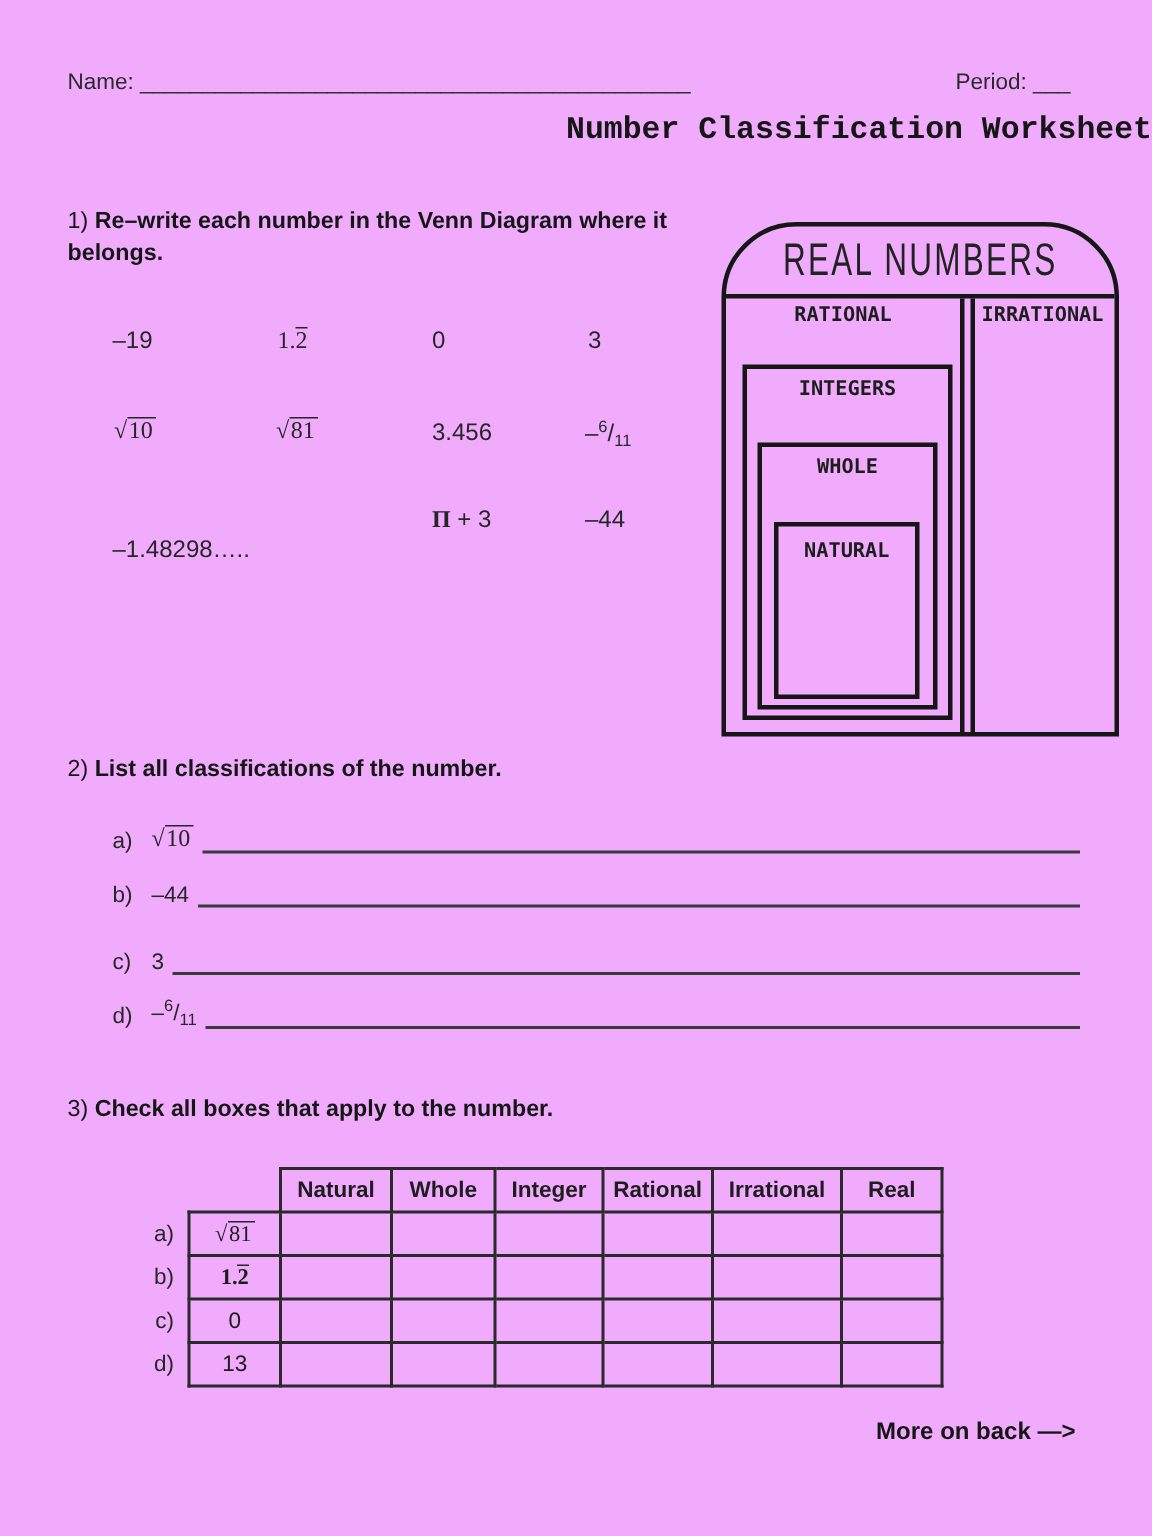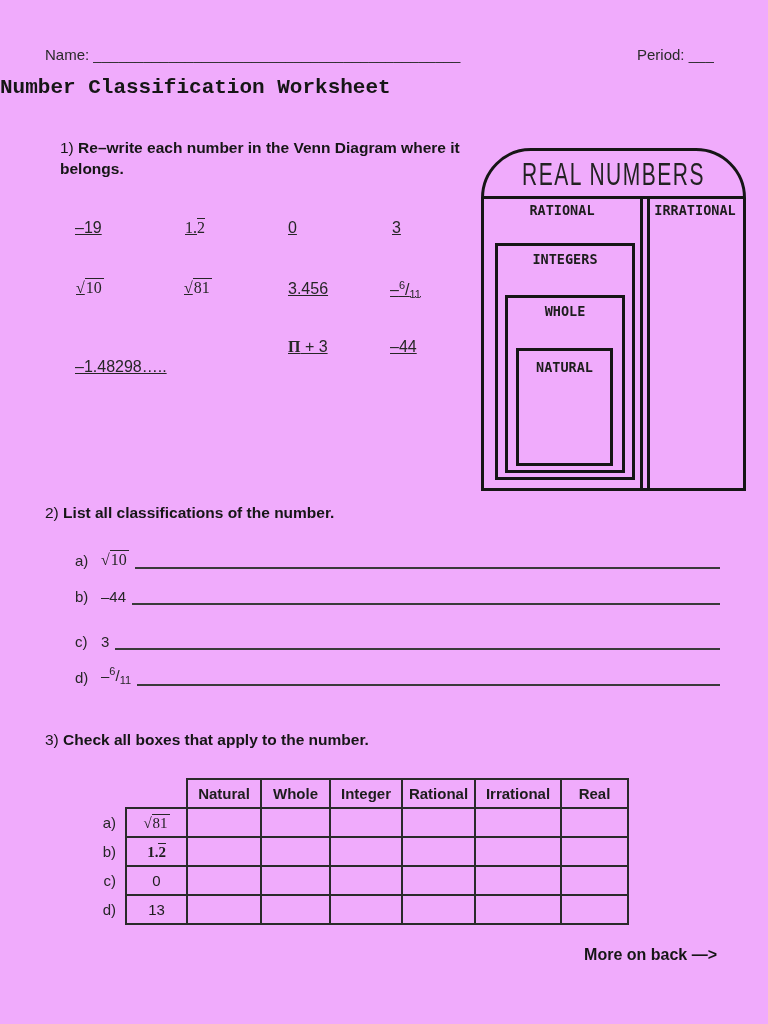--- a/index.html
+++ b/index.html
@@ -13,32 +13,32 @@
   }
   .abs{position:absolute;}
 
   
   .name-row{top:46px;left:45px;font-size:15px;color:#2a2a2a;white-space:nowrap;}
   .blankline{letter-spacing:0px;color:#2a2a2a;}
   .period-row{top:46px;left:637px;font-size:15px;color:#2a2a2a;white-space:nowrap;}
 
   
   .ws-title{
-    top:76px;left:0;width:768px;text-align:left;
+    top:76px;left:0;width:768px;text-align:right;
     font-family:"Liberation Mono", monospace;
     font-weight:bold;font-size:21px;letter-spacing:0px;color:#161616;
   }
 
   
   .sec-head{font-size:15.5px;color:#161616;line-height:1.35;}
   .sec-head .secnum{font-weight:normal;}
   .sec-head .sectext{font-weight:bold;}
 
   
-  .numcellabs{font-size:16px;color:#262626;white-space:nowrap;text-decoration:underline;}
+  .numcellabs{font-size:16px;color:#262626;white-space:nowrap;}
   .serif{font-family:"Liberation Serif", serif;}
   .sqrt{white-space:nowrap;font-family:"Liberation Serif", serif;}
   .sqrt .vinc{display:inline-block;border-top:1.6px solid #262626;padding:1px 2px 0 1px;line-height:1.05;}
   .obar{display:inline-block;border-top:1.8px solid #262626;padding-top:1px;line-height:1.05;}
   .frac{white-space:nowrap;}
   .frac sup{font-size:11px;vertical-align:6px;}
   .frac sub{font-size:11px;vertical-align:-3px;}
 
   
   .venn{
@@ -97,21 +97,21 @@
     <span>Name:</span>
     <span class="blankline">____________________________________________</span>
   </div>
   <div class="abs period-row">
     <span>Period:</span>
     <span class="blankline">___</span>
   </div>
 
   <div class="abs ws-title">Number Classification Worksheet</div>
 
-  <div class="abs sec-head" style="top:138px;left:60px;width:405px;">
+  <div class="abs sec-head" style="top:138px;left:45px;width:405px;">
     <span class="secnum">1)</span>
     <span class="sectext">Re–write each number in the Venn Diagram where it belongs.</span>
   </div>
 
   <div class="abs numcellabs" style="top:219px;left:75px;">–19</div>
   <div class="abs numcellabs serif" style="top:218px;left:185px;"><span>1.</span><span class="obar">2</span></div>
   <div class="abs numcellabs" style="top:219px;left:288px;">0</div>
   <div class="abs numcellabs" style="top:219px;left:392px;">3</div>
 
   <div class="abs numcellabs" style="top:278px;left:76px;"><span class="sqrt"><span>√</span><span class="vinc">10</span></span></div>

